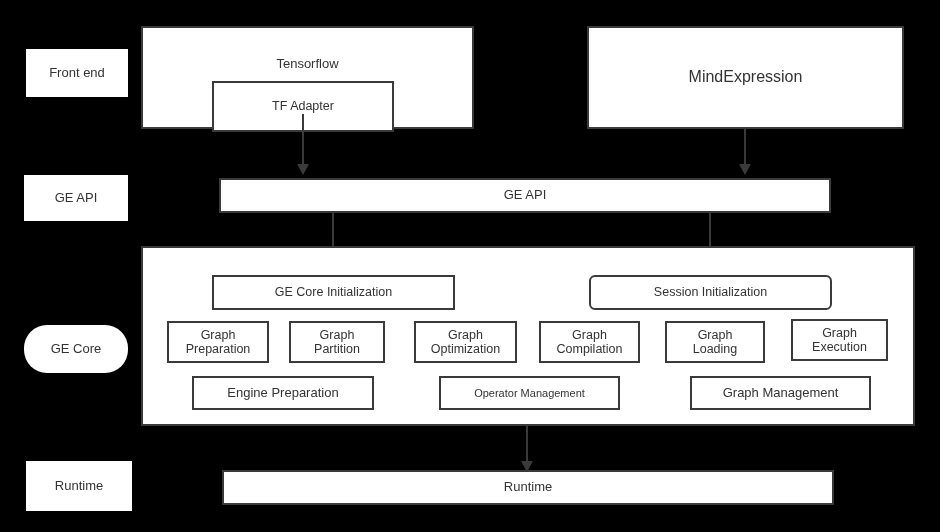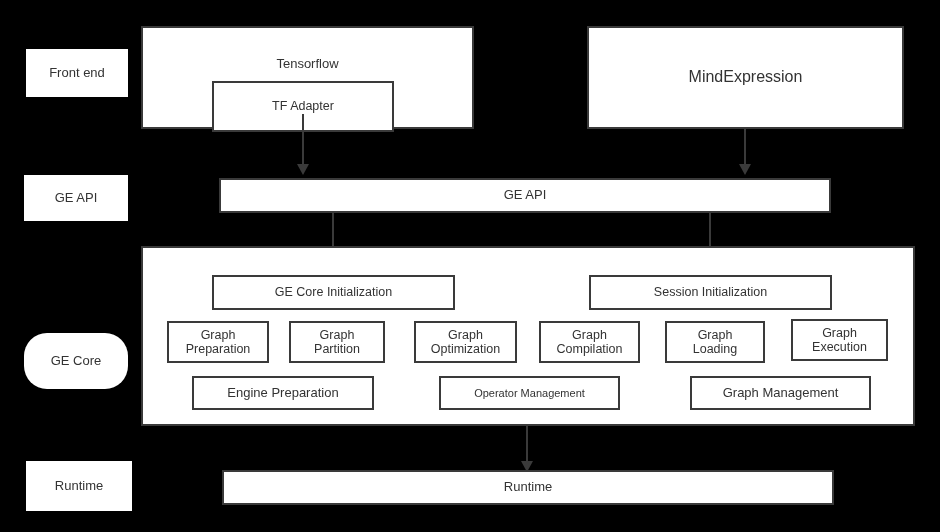--- a/index.html
+++ b/index.html
@@ -81,21 +81,21 @@
 <div id="canvas">
 
   <div class="box legend-box" style="left:26px; top:49px; width:102px; height:48px;">
     <span>Front end</span>
   </div>
 
   <div class="box legend-box" style="left:24px; top:175px; width:104px; height:46px;">
     <span>GE API</span>
   </div>
 
-  <div class="box legend-box" style="left:24px; top:333px; width:104px; height:56px;border-radius:23px;">
+  <div class="box legend-box" style="left:24px; top:325px; width:104px; height:48px;border-radius:23px;">
     <span>GE Core</span>
   </div>
 
   <div class="box legend-box" style="left:26px; top:461px; width:106px; height:50px;">
     <span>Runtime</span>
   </div>
 
   <div class="box container-box" style="left:141px; top:26px; width:333px; height:103px;">
     <span class="container-label" style="top:29px;">Tensorflow</span>
   </div>
@@ -123,21 +123,21 @@
   <div class="vline" style="left:709px; top:213px; height:50px;"></div>
   <div class="arrowhead" style="left:704px; top:261px;"></div>
 
   <div class="box container-box" style="left:141px; top:246px; width:774px; height:180px;"></div>
 
   <div class="core-inner-wrap">
 
     <div class="box node" style="left:212px; top:275px; width:243px; height:35px;">
       <span>GE Core Initialization</span>
     </div>
-    <div class="box node" style="left:589px; top:275px; width:243px; height:35px;">
+    <div class="box node" style="left:589px; top:275px; width:243px; height:35px;border-radius:6px;">
       <span>Session Initialization</span>
     </div>
 
     <div class="box node" style="left:167px; top:321px; width:102px; height:42px;">
       <span>Graph
 Preparation</span>
     </div>
     <div class="box node" style="left:289px; top:321px; width:96px; height:42px;">
       <span>Graph
 Partition</span>

